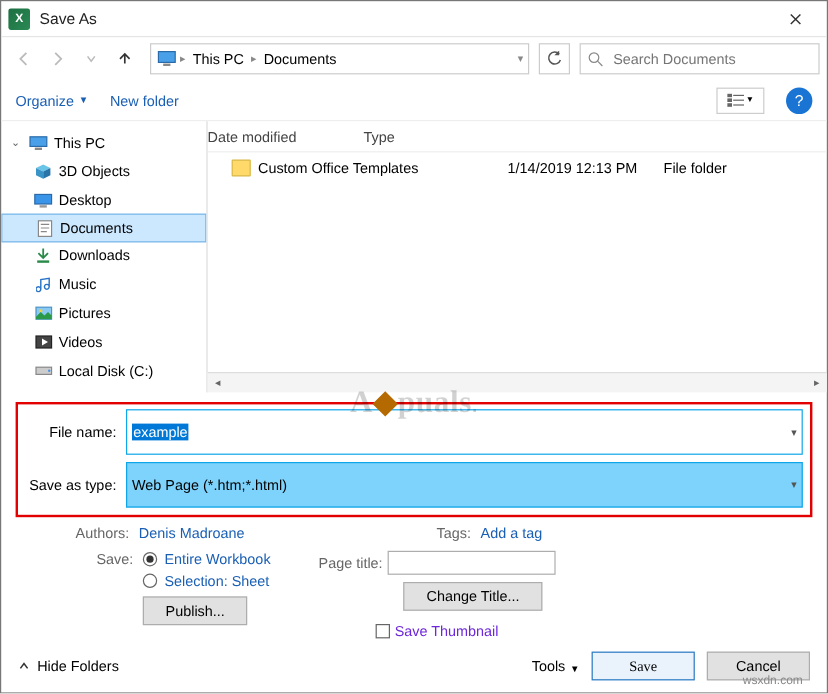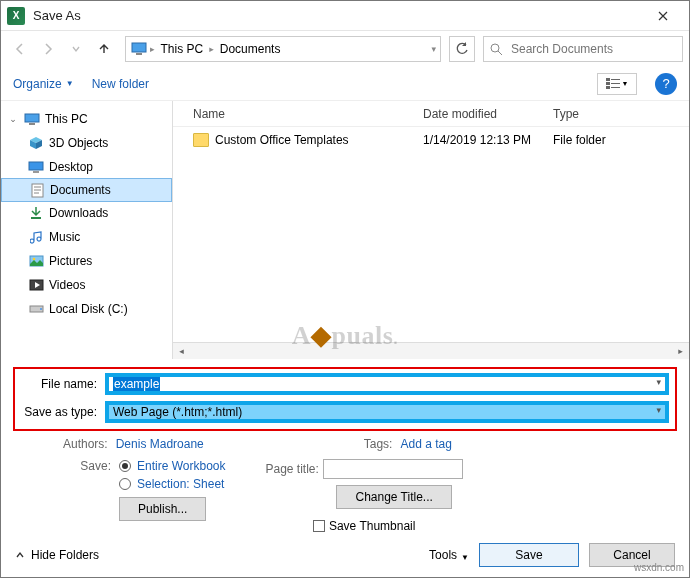--- a/index.html
+++ b/index.html
@@ -44,21 +44,21 @@
   .list-row .col-name { display:flex; align-items:center; gap:6px; }
   .folder-ic { width:16px; height:14px; background:#ffd96a; border:1px solid #d9b741; border-radius:1px; }
   .scroll-h { height:17px; border-top:1px solid #ddd; background:#f4f4f4; display:flex; align-items:center; }
   .scroll-h .arrow { width:17px; height:17px; display:flex; align-items:center; justify-content:center; font-size:9px; color:#666; }
   .scroll-h .track { flex:1; }
 
   .form { padding:8px 12px 0; font-size:12px; }
   .highlight-box { border:2px solid #e20000; padding:4px 6px 6px; margin-bottom:6px; }
   .field-row { display:flex; align-items:center; margin-bottom:6px; }
   .field-row label { width:84px; text-align:right; padding-right:8px; }
-  .field-row .combo { flex:1; height:22px; border:4px solid #0ea5e9; background:#fff; display:flex; align-items:flex-start; padding:0 4px; position:relative; }
+  .field-row .combo { flex:1; height:38px; border:1px solid #0ea5e9; background:#fff; display:flex; align-items:center; padding:0 4px; position:relative; }
   .field-row .combo .drop { margin-left:auto; font-size:9px; color:#555; }
   .sel-text { background:#0078d7; color:#fff; padding:0 1px; }
 
   .meta-row { display:flex; gap:20px; margin-top:4px; padding-left:50px; }
   .meta-row .pair { display:flex; gap:8px; }
   .meta-row .pair .k { color:#666; }
   .meta-row .pair .v { color:#1a5fb4; }
 
   .save-options { display:flex; padding:8px 0 0 64px; gap:40px; }
   .save-left { display:flex; flex-direction:column; gap:4px; }
@@ -70,21 +70,21 @@
   .btn.primary { border:1px solid #2a79c4; background:#eaf3fb; }
   .save-right { display:flex; flex-direction:column; gap:6px; align-items:center; }
   .save-right .pt-row { display:flex; align-items:center; gap:4px; font-size:12px; }
   .pt-input { width:140px; height:20px; border:1px solid #adadad; background:#fff; }
   .checkbox { width:12px; height:12px; border:1px solid #666; display:inline-block; }
 
   .footer { height:44px; border-top:0; display:flex; align-items:center; padding:0 14px; gap:10px; font-size:12px; }
   .footer .spacer { flex:1; }
   .watermark { position:absolute; left:50%; top:58%; transform:translate(-50%,-50%); font-size:26px; font-weight:600; color:rgba(0,0,0,.18); pointer-events:none; letter-spacing:.5px; font-family: Georgia, serif; }
   .watermark .dot { color:#b46a00; }
-  .corner { position:absolute; bottom:4px; right:5px; font-size:10px; color:#888; }
+  .corner { position:absolute; bottom:4px; right:20px; font-size:10px; color:#888; }
   svg { display:block; }
 </style>
 </head>
 <body>
 
 <div class="window">
 
   <div class="titlebar">
     <div class="app-icon">X</div>
     <div class="title">Save As</div>
@@ -252,21 +252,20 @@
               <rect x="1" y="2" width="13" height="6" fill="#ccc" stroke="#888"></rect>
               <circle cx="12" cy="5" r="1" fill="#4a94e8"></circle>
             </svg>
           </span>
         <span>Local Disk (C:)</span>
       </div>
     </div>
 
     <div class="list">
       <div class="list-header">
-        <div class="col-name">Name</div>
         <div class="col-date">Date modified</div>
         <div class="col-type">Type</div>
       </div>
       <div class="list-row">
         <div class="col-name">
             <span class="folder-ic"></span>
             <span>Custom Office Templates</span>
           </div>
         <div class="col-date">1/14/2019 12:13 PM</div>
         <div class="col-type">File folder</div>
@@ -331,37 +330,37 @@
       </div>
 
       <div class="save-right">
         <div class="pt-row">
           <span style="color:#666;">Page title:</span>
           <div class="pt-input"></div>
         </div>
         <div class="btn" style="margin-left:60px;">Change Title...</div>
         <div class="pt-row" style="margin-top:4px;">
           <span class="checkbox"></span>
-          <span style="color:#000000;">Save Thumbnail</span>
+          <span style="color:#6d28d9;">Save Thumbnail</span>
         </div>
       </div>
     </div>
   </div>
 
   <div class="footer">
     <span style="display:flex;align-items:center;gap:6px;">
       <svg width="10" height="10" viewBox="0 0 10 10">
           <path d="M2 7 L5 3 L8 7" stroke="#333" stroke-width="1.3" fill="none"></path>
         </svg>
       <span>Hide Folders</span>
     </span>
     <div class="spacer"></div>
     <span style="display:flex;align-items:flex-end;gap:4px;">
       <span>Tools</span>
       <span style="font-size:8px;">▼</span>
     </span>
-    <div class="btn primary" style="width:100px;">Save</div>
+    <div class="btn primary" style="width:86px;font-family:Liberation Serif, serif;">Save</div>
     <div class="btn" style="width:86px;">Cancel</div>
   </div>
 
   <div class="watermark">A<span class="dot">◆</span>puals<span style="font-size:16px;">.</span></div>
   <div class="corner">wsxdn.com</div>
 </div>
 
 </body></html>

